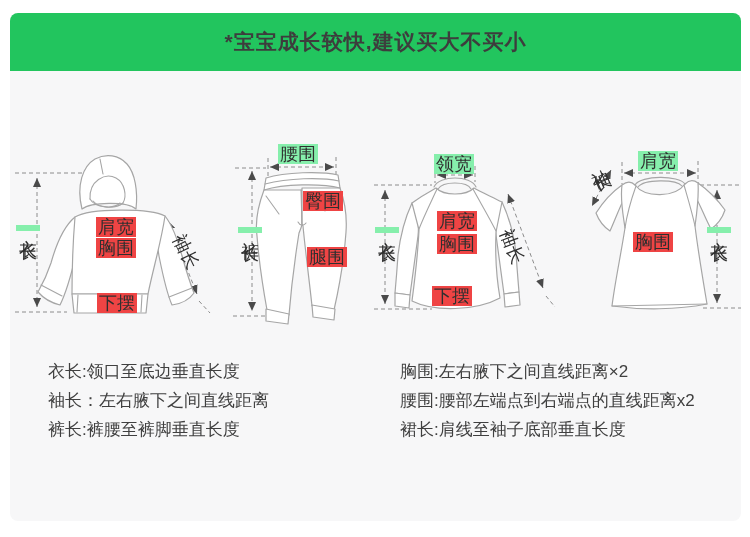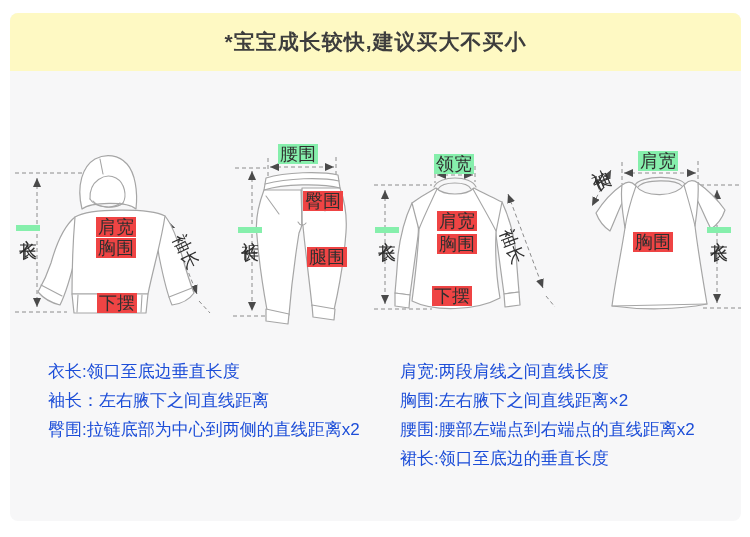--- a/index.html
+++ b/index.html
@@ -6,41 +6,41 @@
   body{
     width:750px;height:537px;position:relative;background:#ffffff;
     font-family:"Liberation Sans","DejaVu Sans",sans-serif;color:#333;
     overflow:hidden;
   }
   .panel{
     position:absolute;left:10px;top:13px;width:731px;height:508px;
     background:#f7f7f8;border-radius:8px;overflow:hidden;
   }
   .band{
-    position:absolute;left:0;top:0;width:100%;height:58px;background:#fef9c3;
+    position:absolute;left:0;top:0;width:100%;height:58px;background:#22c55e;
     display:flex;align-items:center;justify-content:center;
   }
   .band .title{
     font-size:21px;font-weight:bold;color:#3d3d3d;letter-spacing:1px;
   }
   .fig{position:absolute}
   .fig svg{position:absolute;left:0;top:0;display:block}
   .garment{fill:#ffffff;stroke:#a6a6a6;stroke-width:1.2;stroke-linejoin:round}
   .detail{fill:none;stroke:#a6a6a6;stroke-width:1.1;stroke-linecap:round}
   .dash{fill:none;stroke:#8c8c8c;stroke-width:1;stroke-dasharray:4 3}
   .arr{marker-start:url(#ah);marker-end:url(#ah)}
   .dlabel{
     position:absolute;font-size:18px;line-height:20px;color:#2f2f2f;
     white-space:nowrap;text-align:center;
   }
   .on-white{background:#ef4444;padding:0 2px}
   .on-panel{background:#86efac;padding:0 2px}
   .vert{writing-mode:vertical-rl;text-orientation:upright;letter-spacing:3px;line-height:20px}
   .rot{transform-origin:left top}
-  .defs-col{position:absolute;top:344px;font-size:17px;color:#1d4ed8}
+  .defs-col{position:absolute;top:344px;font-size:17px;color:#404040}
   .defs-col .row{height:29px;line-height:29px;white-space:nowrap}
   .defs-left{left:38px}
   .defs-right{left:390px}
 </style>
 </head>
 <body>
 
 <svg width="0" height="0" style="position:absolute" aria-hidden="true">
   <defs>
     <marker id="ah" viewBox="0 0 9 8" refX="9" refY="4" markerWidth="9" markerHeight="8" markerUnits="userSpaceOnUse" orient="auto-start-reverse">
@@ -181,22 +181,21 @@
     </svg>
     <div class="dlabel on-panel" style="left:65px;top:11px">肩宽</div>
     <div class="dlabel vert rot" style="left:9px;top:22px;transform:rotate(-24deg)">袖长</div>
     <div class="dlabel on-white" style="left:60px;top:92px">胸围</div>
     <div class="dlabel vert on-panel" style="left:134px;top:87px">衣长</div>
   </div>
 
   <div class="defs-col defs-left">
     <div class="row">衣长:领口至底边垂直长度</div>
     <div class="row">袖长：左右腋下之间直线距离</div>
-    <div class="row">臀围:拉链底部为中心到两侧的直线距离x2</div>
+    <div class="row">裤长:裤腰至裤脚垂直长度</div>
   </div>
   <div class="defs-col defs-right">
-    <div class="row">肩宽:两段肩线之间直线长度</div>
     <div class="row">胸围:左右腋下之间直线距离×2</div>
     <div class="row">腰围:腰部左端点到右端点的直线距离x2</div>
-    <div class="row">裙长:领口至底边的垂直长度</div>
+    <div class="row">裙长:肩线至袖子底部垂直长度</div>
   </div>
 
 </div>
 
 </body></html>

